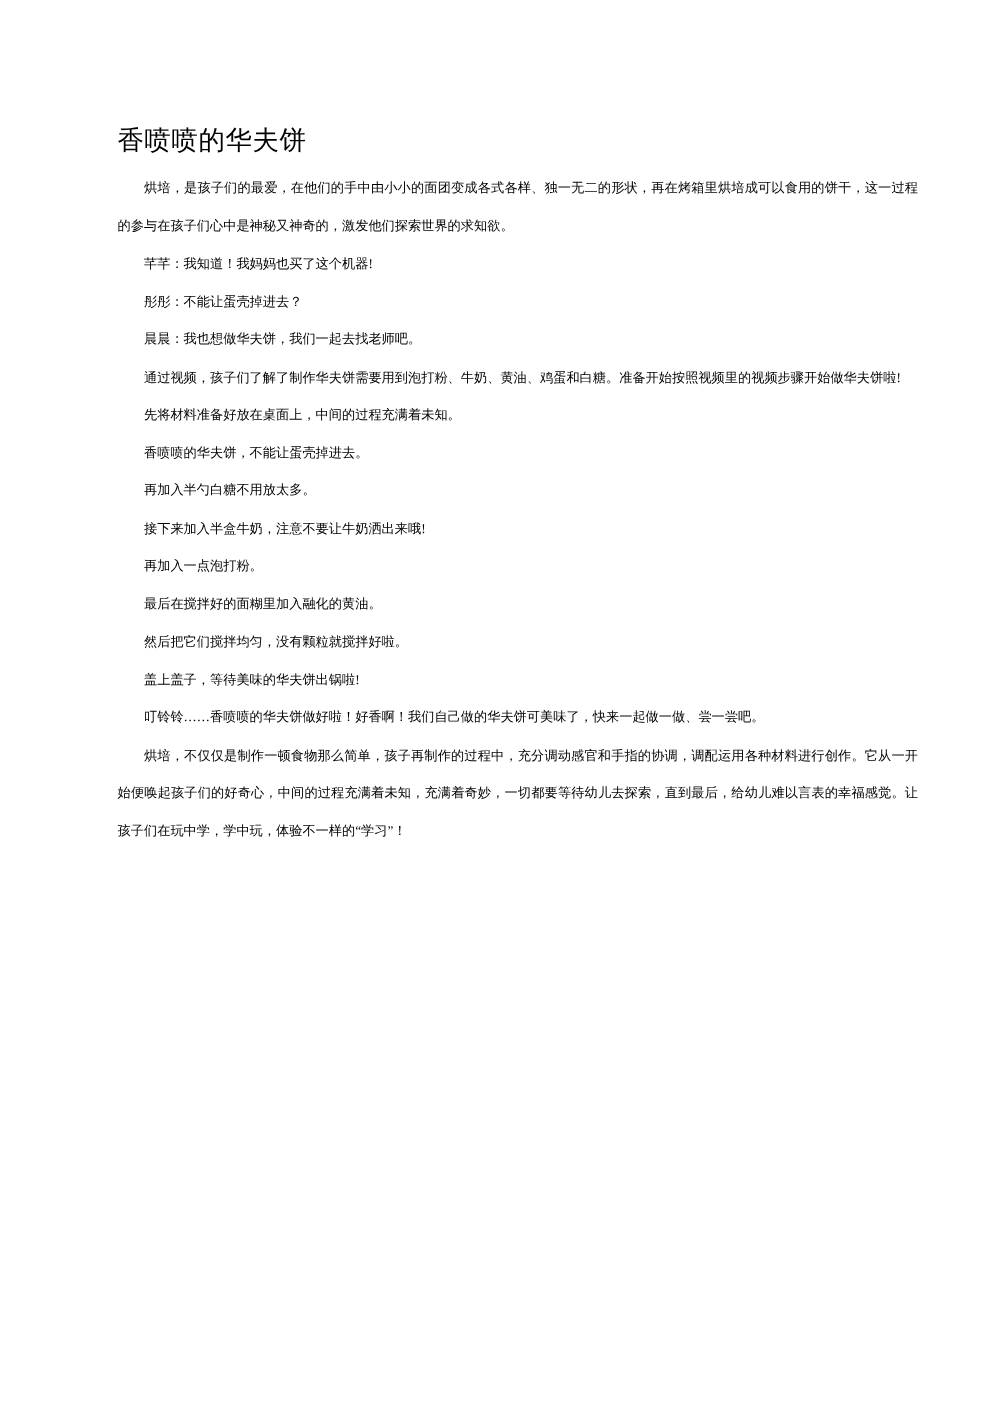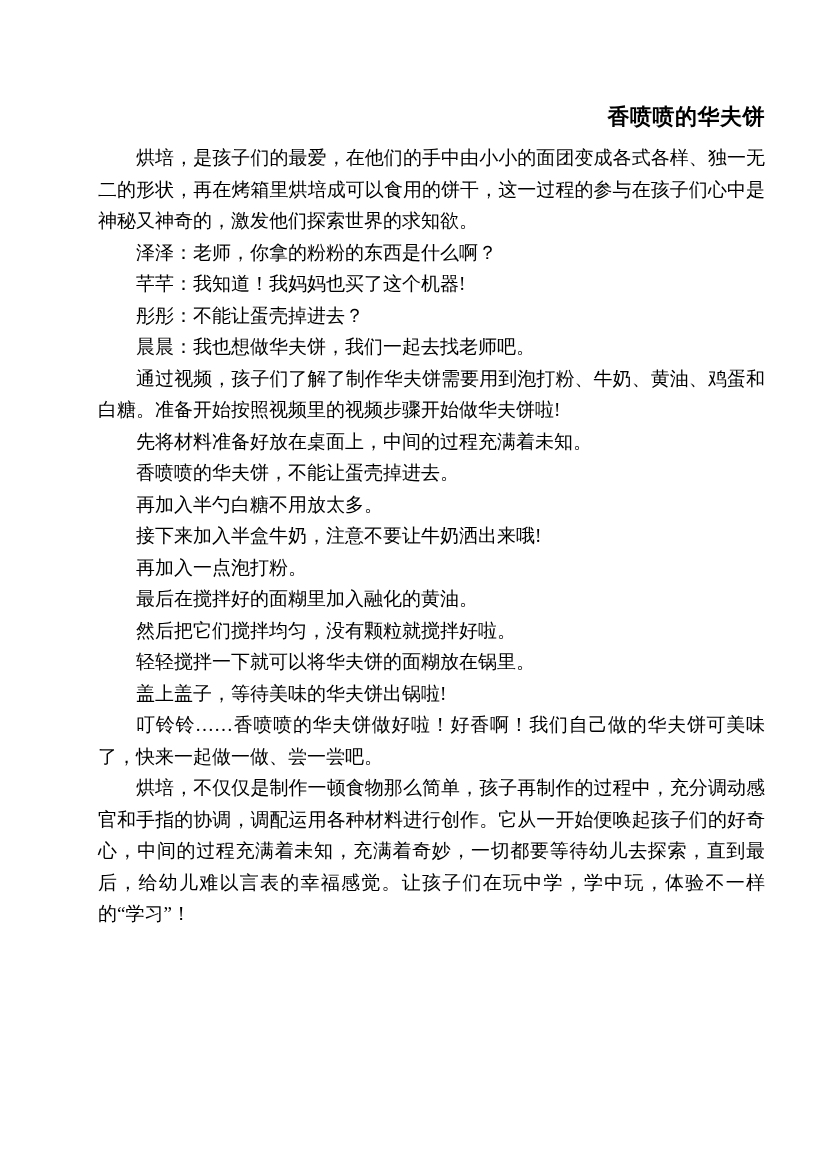--- a/index.html
+++ b/index.html
@@ -15,49 +15,47 @@
       background: #ffffff;
       color: #000000;
       font-family: "Liberation Serif", "DejaVu Serif", serif;
       box-sizing: border-box;
       padding: 98px 62px 0 98px;
       overflow: hidden;
     }
     .doc-title {
       margin: 0 0 6px 0;
       font-size: 22px;
-      font-weight: 700;
+      font-weight: 400;
       line-height: 38px;
-      text-align: right;
+      text-align: left;
       letter-spacing: 0.5px;
     }
     .para {
       margin: 0;
-      font-size: 19px;
+      font-size: 11px;
       line-height: 31.5px;
       text-align: justify;
       text-indent: 2em;
       word-break: break-all;
     }
   </style>
 </head>
 <body>
 
 <div class="page">
   <h1 class="doc-title">香喷喷的华夫饼</h1>
   <p class="para">烘培，是孩子们的最爱，在他们的手中由小小的面团变成各式各样、独一无二的形状，再在烤箱里烘培成可以食用的饼干，这一过程的参与在孩子们心中是神秘又神奇的，激发他们探索世界的求知欲。</p>
-  <p class="para">泽泽：老师，你拿的粉粉的东西是什么啊？</p>
   <p class="para">芊芊：我知道！我妈妈也买了这个机器!</p>
   <p class="para">彤彤：不能让蛋壳掉进去？</p>
   <p class="para">晨晨：我也想做华夫饼，我们一起去找老师吧。</p>
   <p class="para">通过视频，孩子们了解了制作华夫饼需要用到泡打粉、牛奶、黄油、鸡蛋和白糖。准备开始按照视频里的视频步骤开始做华夫饼啦!</p>
   <p class="para">先将材料准备好放在桌面上，中间的过程充满着未知。</p>
   <p class="para">香喷喷的华夫饼，不能让蛋壳掉进去。</p>
   <p class="para">再加入半勺白糖不用放太多。</p>
   <p class="para">接下来加入半盒牛奶，注意不要让牛奶洒出来哦!</p>
   <p class="para">再加入一点泡打粉。</p>
   <p class="para">最后在搅拌好的面糊里加入融化的黄油。</p>
   <p class="para">然后把它们搅拌均匀，没有颗粒就搅拌好啦。</p>
-  <p class="para">轻轻搅拌一下就可以将华夫饼的面糊放在锅里。</p>
   <p class="para">盖上盖子，等待美味的华夫饼出锅啦!</p>
   <p class="para">叮铃铃……香喷喷的华夫饼做好啦！好香啊！我们自己做的华夫饼可美味了，快来一起做一做、尝一尝吧。</p>
   <p class="para">烘培，不仅仅是制作一顿食物那么简单，孩子再制作的过程中，充分调动感官和手指的协调，调配运用各种材料进行创作。它从一开始便唤起孩子们的好奇心，中间的过程充满着未知，充满着奇妙，一切都要等待幼儿去探索，直到最后，给幼儿难以言表的幸福感觉。让孩子们在玩中学，学中玩，体验不一样的“学习”！</p>
 </div>
 
 </body></html>

